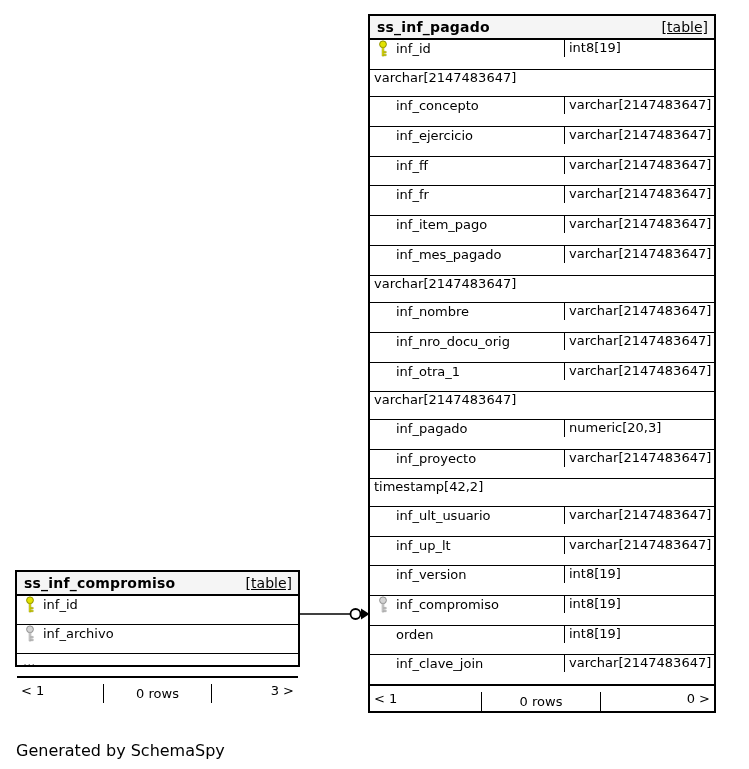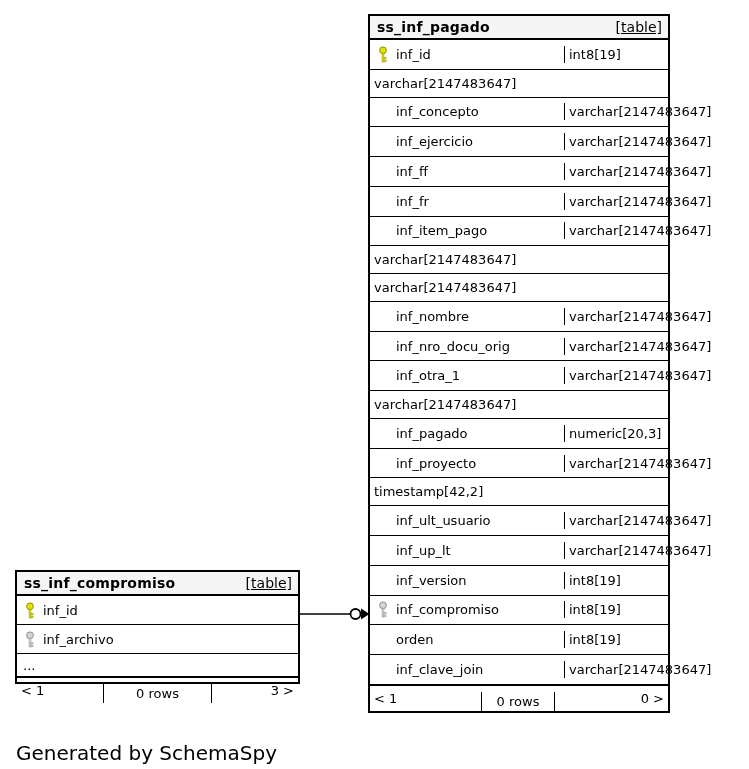--- a/index.html
+++ b/index.html
@@ -12,42 +12,42 @@
   }
   #canvas { position: absolute; inset: 0; }
 
   .db-table {
     position: absolute;
     background: var(--row-bg, #fff);
     border: 2px solid var(--border, #000);
     display: flex;
     flex-direction: column;
   }
-  .table-right { left: 368px; top: 14px; width: 302px; height: 699px; }
-  .table-left  { left: 15px;  top: 570px; width: 285px; height: 114px; }
+  .table-right { left: 368px; top: 14px; width: 348px; height: 699px; }
+  .table-left  { left: 15px;  top: 570px; width: 285px; height: 97px; }
 
   .thead {
     flex: 0 0 24px;
     background: var(--header-bg, #f5f5f5);
     border-bottom: 2px solid var(--border, #000);
     display: flex;
     justify-content: space-between;
     align-items: center;
     padding: 0 6px 0 7px;
     font-size: 14px;
     line-height: 1;
   }
   .tname { font-weight: bold; letter-spacing: 0.2px; }
   .tbadge { font-weight: normal; text-decoration: underline; }
 
   .rows { flex: 1 1 auto; display: flex; flex-direction: column; }
   .trow {
     flex: 1 1 auto;
     display: flex;
-    align-items: center;
+    align-items: flex-start;
     border-bottom: 1px solid var(--border, #000);
     font-size: 13px;
   }
   .trow:last-child { border-bottom: none; }
   .table-left .trow { flex: 0 0 29px; }
   .table-left .trow.ellipsis { flex: 0 0 22px; }
 
   .cell { display: flex; align-items: center; }
   .name-cell { flex: 1 1 auto; padding-left: 8px; }
   .table-right .name-cell { flex: 0 0 195px; border-right: 1px solid var(--border, #000); }
@@ -66,21 +66,21 @@
   .f-prev { justify-content: flex-start; padding-left: 4px; }
   .f-rows { flex: 1 1 auto; justify-content: center; border-left: 1px solid var(--border,#000); border-right: 1px solid var(--border,#000); margin-top: 6px; }
   .f-next { justify-content: flex-end; padding-right: 4px; }
   .table-right .f-prev { flex: 0 0 111px; }
   .table-right .f-next { flex: 0 0 113px; }
   .table-left .f-prev { flex: 0 0 86px; }
   .table-left .f-next { flex: 0 0 86px; }
 
   #connector { position: absolute; left: 298px; top: 600px; }
 
-  #credit { position: absolute; left: 16px; top: 741px; font-size: 20px; }
+  #credit { position: absolute; left: 16px; top: 741px; font-size: 16px; }
 </style>
 </head>
 <body>
 
 <div id="canvas">
 
   <svg id="connector" width="74" height="28" viewBox="0 0 74 28">
     <line x1="1" y1="14" x2="52" y2="14" stroke="#000" stroke-width="1.5"></line>
     <circle cx="57.5" cy="14" r="5" fill="#fff" stroke="#000" stroke-width="1.8"></circle>
     <polygon points="63,8.5 71.5,14 63,19.5" fill="#000"></polygon>
@@ -180,20 +180,24 @@
           <div class="cell type-cell">varchar[2147483647]</div>
         </div>
         <div class="trow">
           <div class="cell name-cell">
             <span class="keyicon"></span>
             <span>inf_item_pago</span>
           </div>
           <div class="cell type-cell">varchar[2147483647]</div>
         </div>
         <div class="trow">
+          <div class="cell name-cell">
+            <span class="keyicon"></span>
+            <span>inf_mes_pagado</span>
+          </div>
           <div class="cell type-cell">varchar[2147483647]</div>
         </div>
         <div class="trow">
           <div class="cell type-cell">varchar[2147483647]</div>
         </div>
         <div class="trow">
           <div class="cell name-cell">
             <span class="keyicon"></span>
             <span>inf_nombre</span>
           </div>

